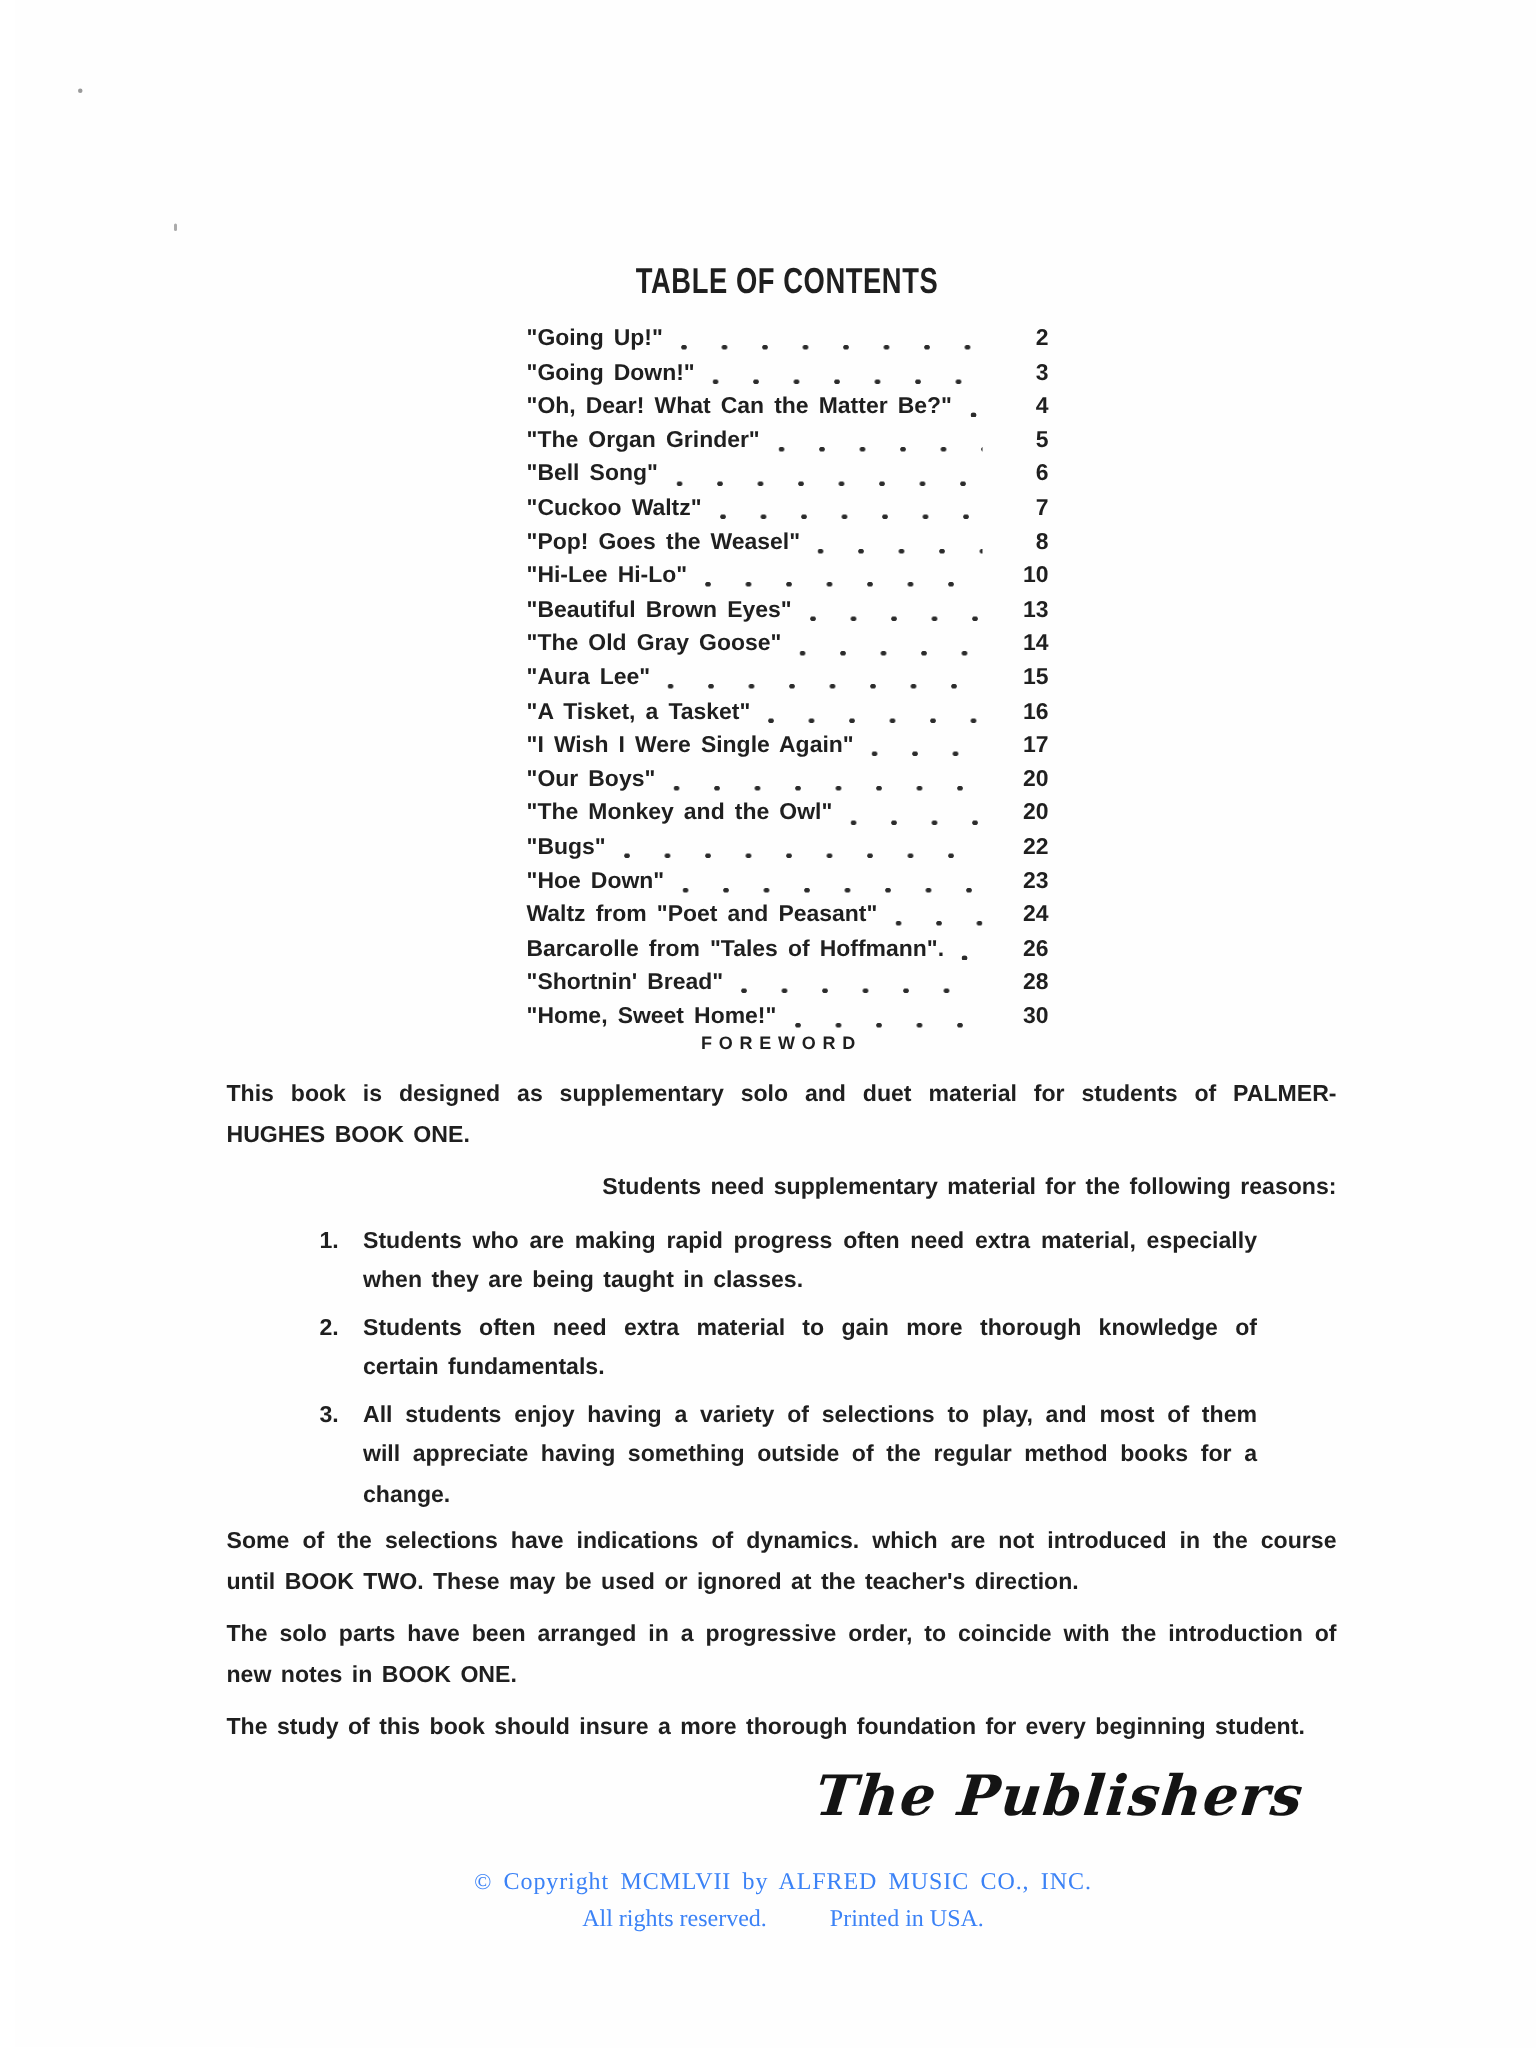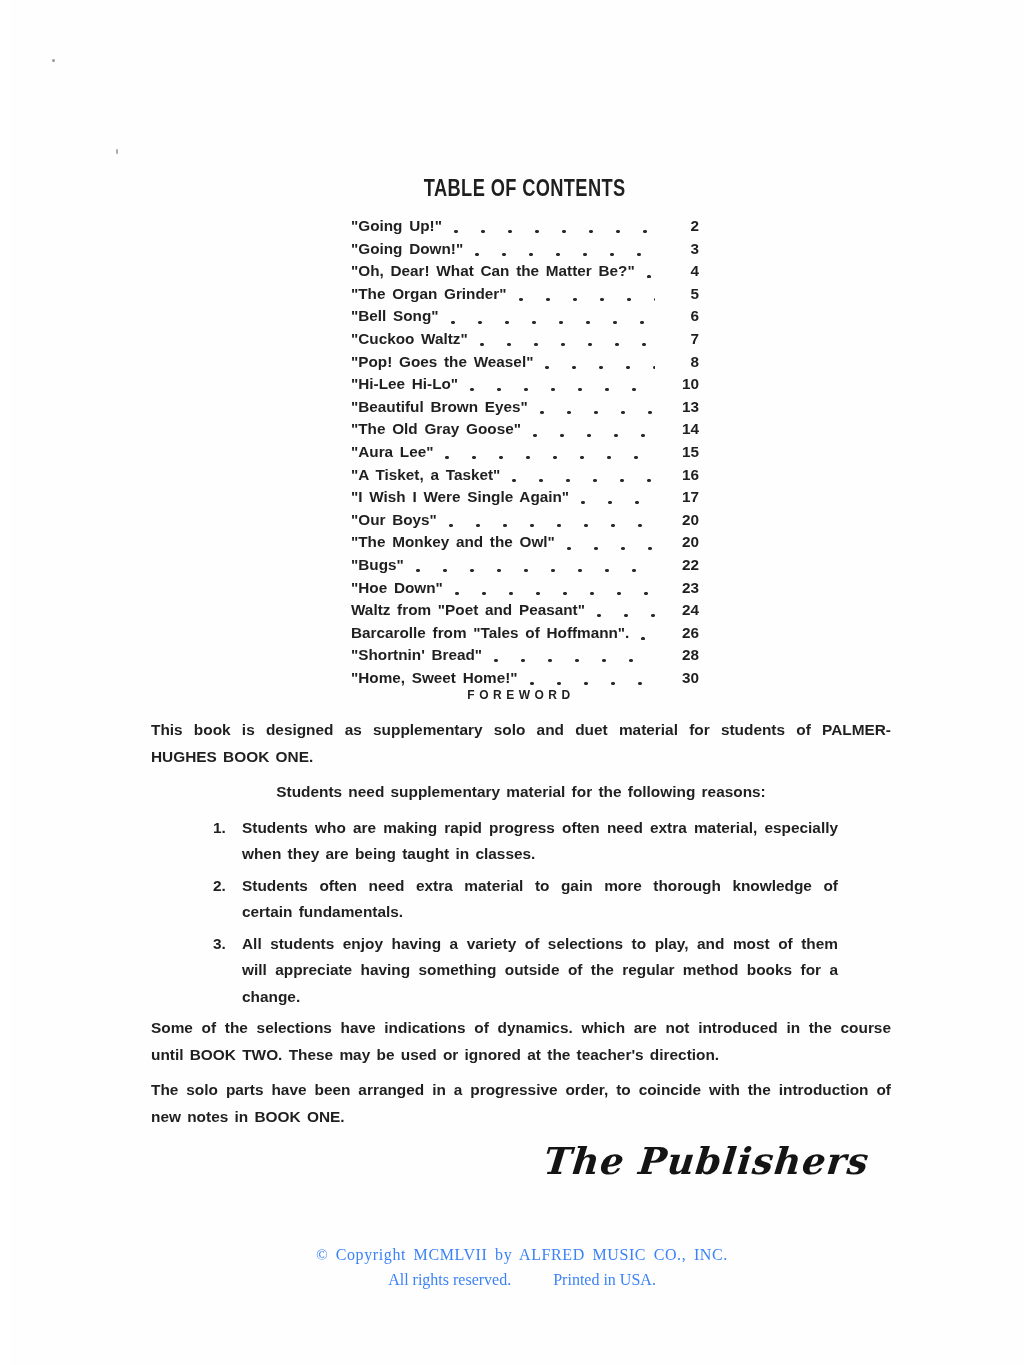--- a/index.html
+++ b/index.html
@@ -74,21 +74,21 @@
     letter-spacing: 4.5px;
   }
   .fw-para {
     margin: 0 0 9px 0;
     font-size: 15.4px;
     font-weight: 700;
     line-height: 26.5px;
     word-spacing: 2px;
     text-align: justify;
   }
-  .fw-para.noj { text-align: center; }
+  .fw-para.noj { text-align: right; }
   .reasons { margin: 2px 0 4px 0; }
   .reason {
     display: flex;
     margin: 0 0 5px 62px;
     width: 625px;
     font-size: 15.4px;
     font-weight: 700;
     line-height: 26.5px;
     word-spacing: 2px;
   }
@@ -255,20 +255,21 @@
           <span class="num">2.</span>
           <span class="txt">Students often need extra material to gain more thorough knowledge of certain fundamentals.</span>
         </div>
         <div class="reason">
           <span class="num">3.</span>
           <span class="txt">All students enjoy having a variety of selections to play, and most of them will appreciate having something outside of the regular method books for a change.</span>
         </div>
       </div>
     <p class="fw-para">Some of the selections have indications of dynamics. which are not introduced in the course until BOOK TWO. These may be used or ignored at the teacher's direction.</p>
     <p class="fw-para">The solo parts have been arranged in a progressive order, to coincide with the introduction of new notes in BOOK ONE.</p>
+    <p class="fw-para">The study of this book should insure a more thorough foundation for every beginning student.</p>
     <div class="signature"><span class="skew">The Publishers</span></div>
   </div>
 
   <div class="footer">
     <div class="c1"><span class="csym">©</span> <span>Copyright MCMLVII by ALFRED MUSIC CO., INC.</span></div>
     <div class="c2"><span>All rights reserved.</span><span class="gap"></span><span>Printed in USA.</span></div>
   </div>
 
 </div>
 

